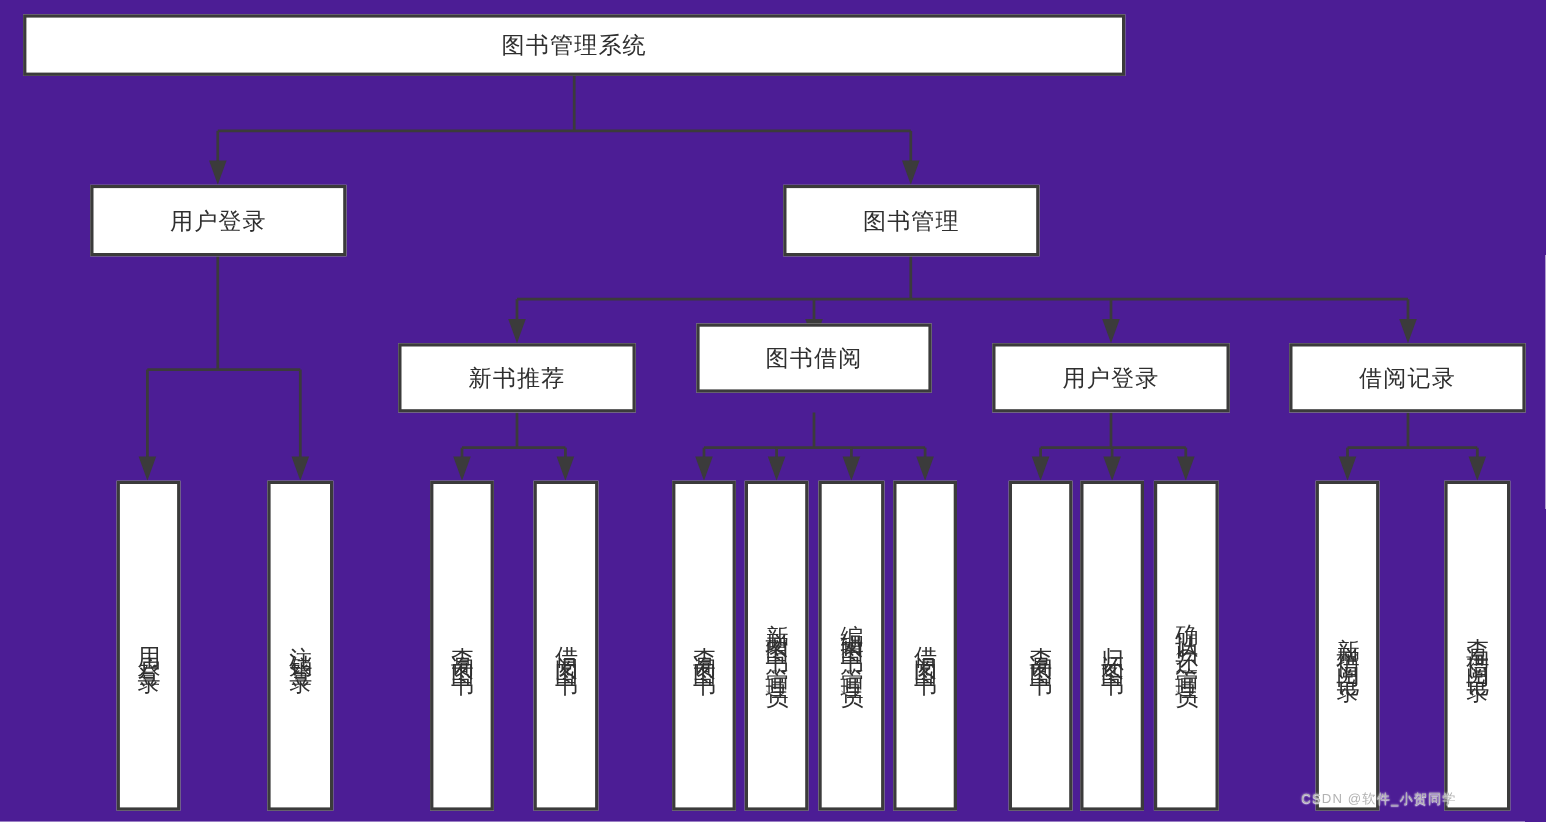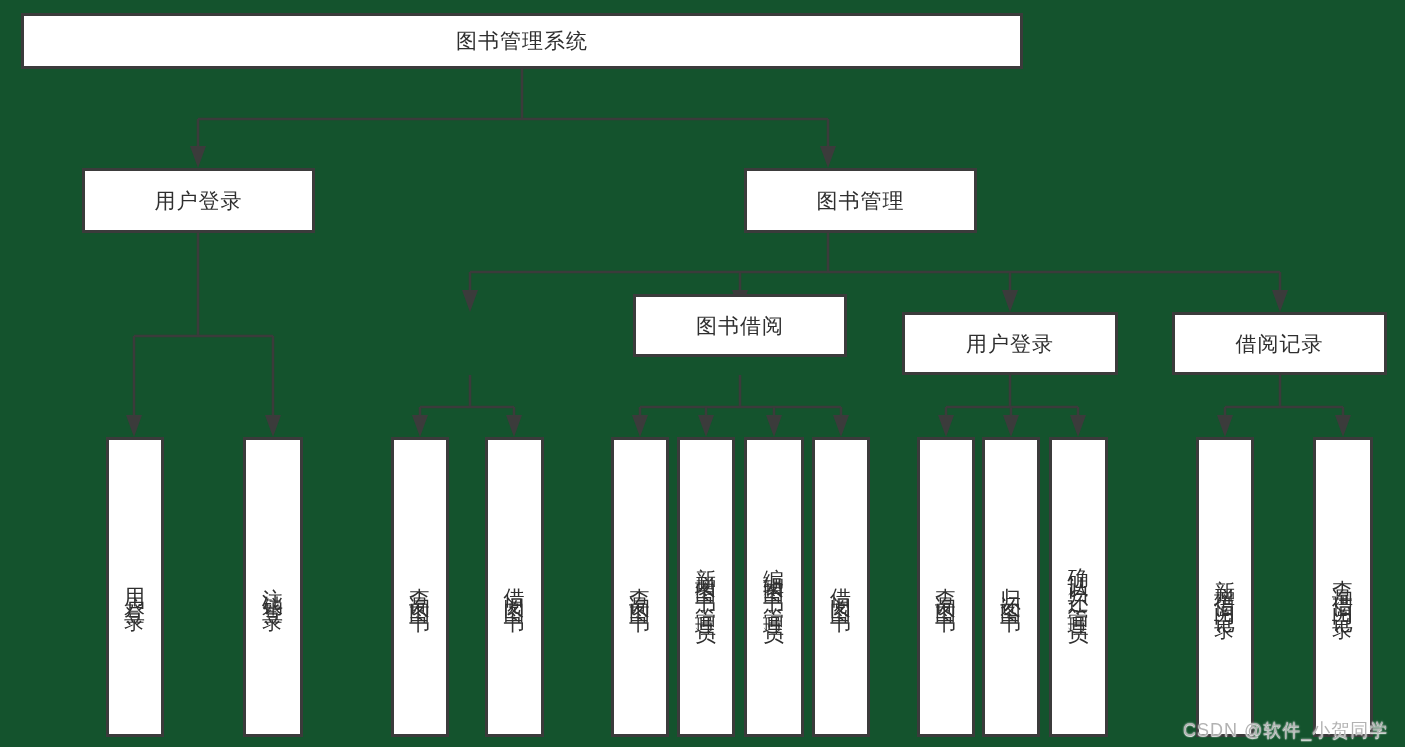--- a/index.html
+++ b/index.html
@@ -1,19 +1,19 @@
 <!DOCTYPE html>
 <html><head>
 <meta charset="utf-8">
 <style>
   html,body{margin:0;padding:0;background:#ffffff;}
   .canvas{
     position:relative;
     width:1405px;height:747px;
-    background:#14532d;
+    background:#4c1d95;
     font-family:"Liberation Sans","DejaVu Sans",sans-serif;
     overflow:hidden;
   }
   svg.connectors{position:absolute;left:0;top:0;z-index:1;}
   .node{
     position:absolute;
     box-sizing:border-box;
     border:3px solid #3b3b3b;
     background:#ffffff;
     display:flex;
@@ -29,21 +29,21 @@
     writing-mode:vertical-lr;
     text-orientation:mixed;
     font-size:21px;
     letter-spacing:8px;
     line-height:1;
   }
   
   .n-root{left:21px;top:13px;width:1002px;height:56px;}
   
   .n-login{left:82px;top:168px;width:233px;height:65px;}
-  .n-mgmt{left:712px;top:168px;width:233px;height:65px;margin-left:32px;}
+  .n-mgmt{left:712px;top:168px;width:233px;height:65px;}
   
   .n-newbook{left:362px;top:312px;width:216px;height:63px;}
   .n-borrow{left:633px;top:294px;width:214px;height:63px;}
   .n-current{left:902px;top:312px;width:216px;height:63px;}
   .n-records{left:1172px;top:312px;width:215px;height:63px;}
   
   .leaf{top:437px;height:300px;width:58px;}
   .lf-ulogin{left:106px;}
   .lf-logout{left:243px;width:60px;}
   .lf-nb-query{left:391px;}
@@ -53,21 +53,21 @@
   .lf-bw-edit{left:744px;width:60px;}
   .lf-bw-borrow{left:812px;}
   .lf-cu-query{left:917px;}
   .lf-cu-return{left:982px;}
   .lf-cu-confirm{left:1049px;width:59px;}
   .lf-rc-add{left:1196px;}
   .lf-rc-query{left:1313px;width:60px;}
   .watermark{
     position:absolute;
     left:1183px;top:718px;
-    font-size:18px;
+    font-size:12px;
     letter-spacing:1px;
     color:#b2b2b2;
     text-shadow:0 0 2px rgba(255,255,255,0.95), 0 1px 1px rgba(255,255,255,0.9);
     z-index:5;
     white-space:nowrap;
   }
 </style>
 </head>
 <body>
 
@@ -140,20 +140,21 @@
       <polygon points="1217,415 1233,415 1225,437"></polygon>
       <polygon points="1335,415 1351,415 1343,437"></polygon>
     </g>
   </svg>
 
   <div class="node n-root">图书管理系统</div>
 
   <div class="node n-login">用户登录</div>
   <div class="node n-mgmt">图书管理</div>
 
+  <div class="node n-newbook">新书推荐</div>
   <div class="node n-borrow">图书借阅</div>
   <div class="node n-current">用户登录</div>
   <div class="node n-records">借阅记录</div>
 
   <div class="node vert leaf lf-ulogin">用户登录</div>
   <div class="node vert leaf lf-logout">注销登录</div>
 
   <div class="node vert leaf lf-nb-query">查询图书</div>
   <div class="node vert leaf lf-nb-borrow">借阅图书</div>
 

